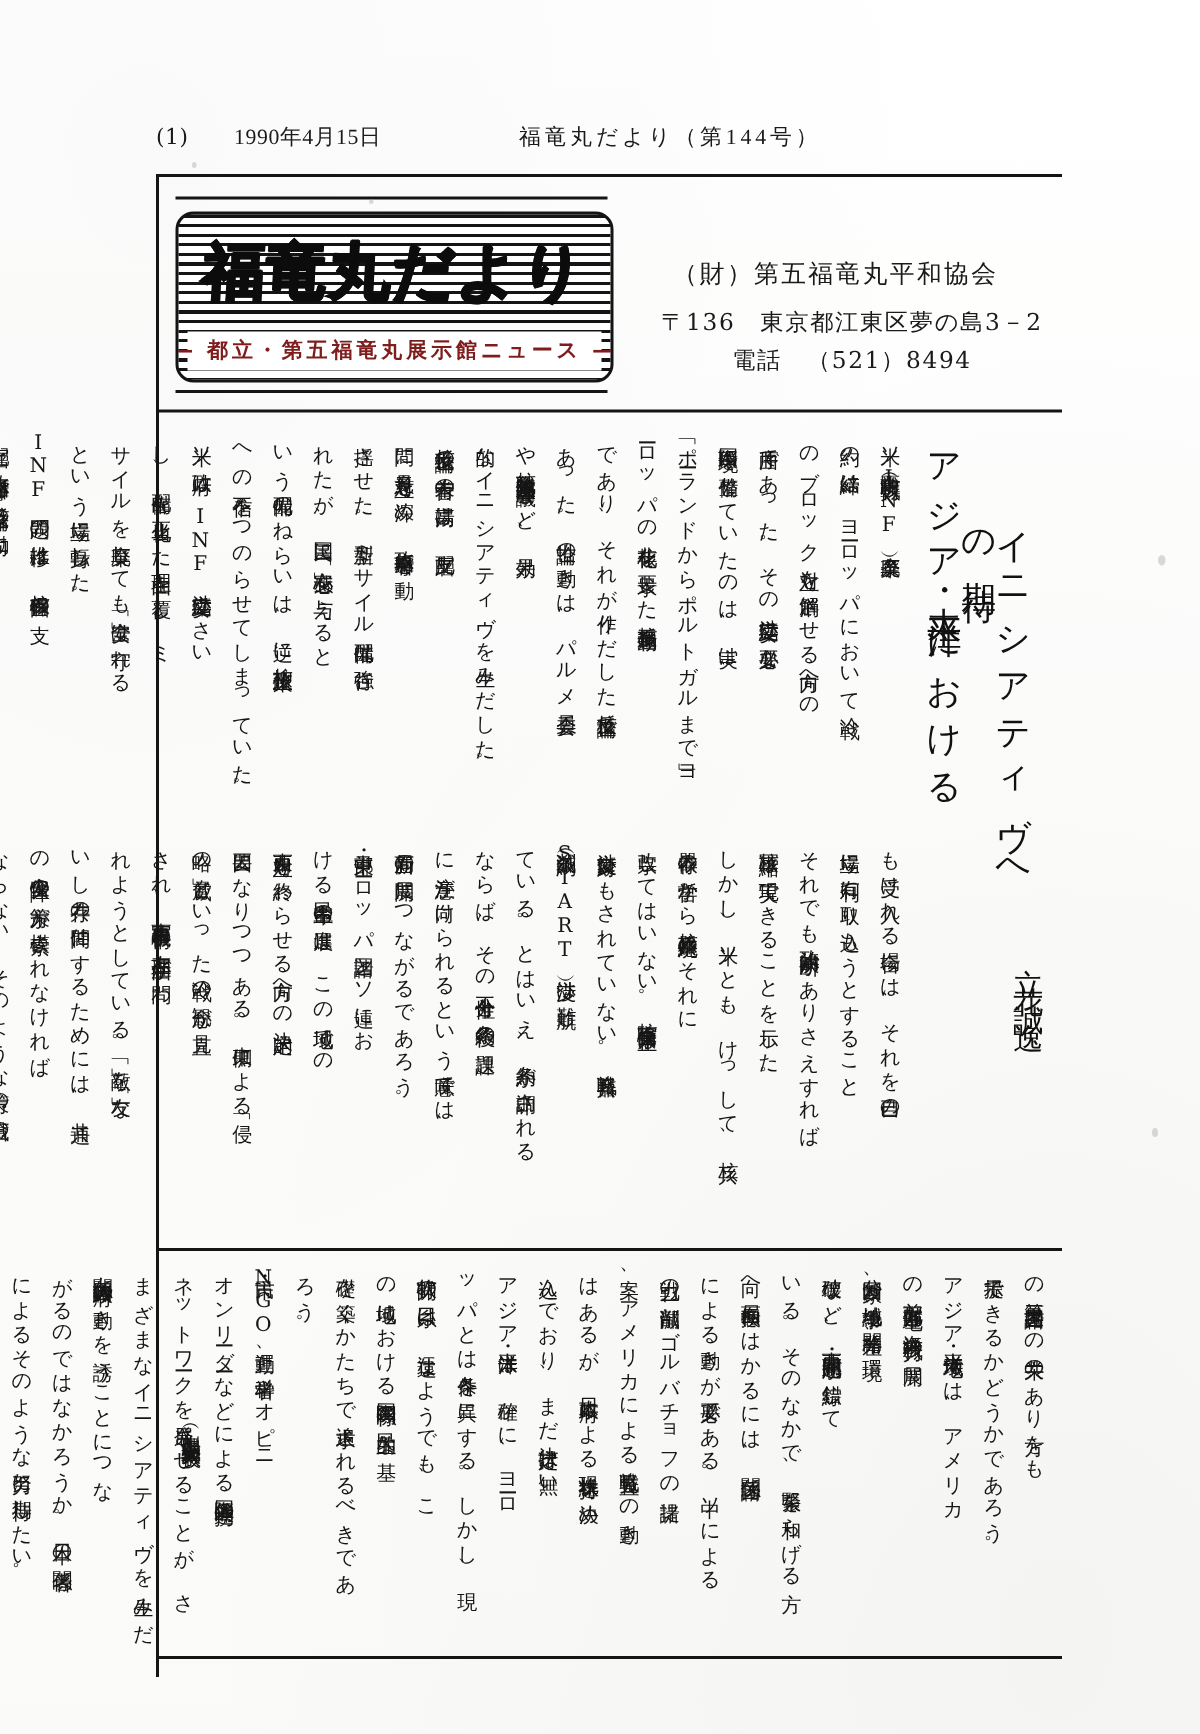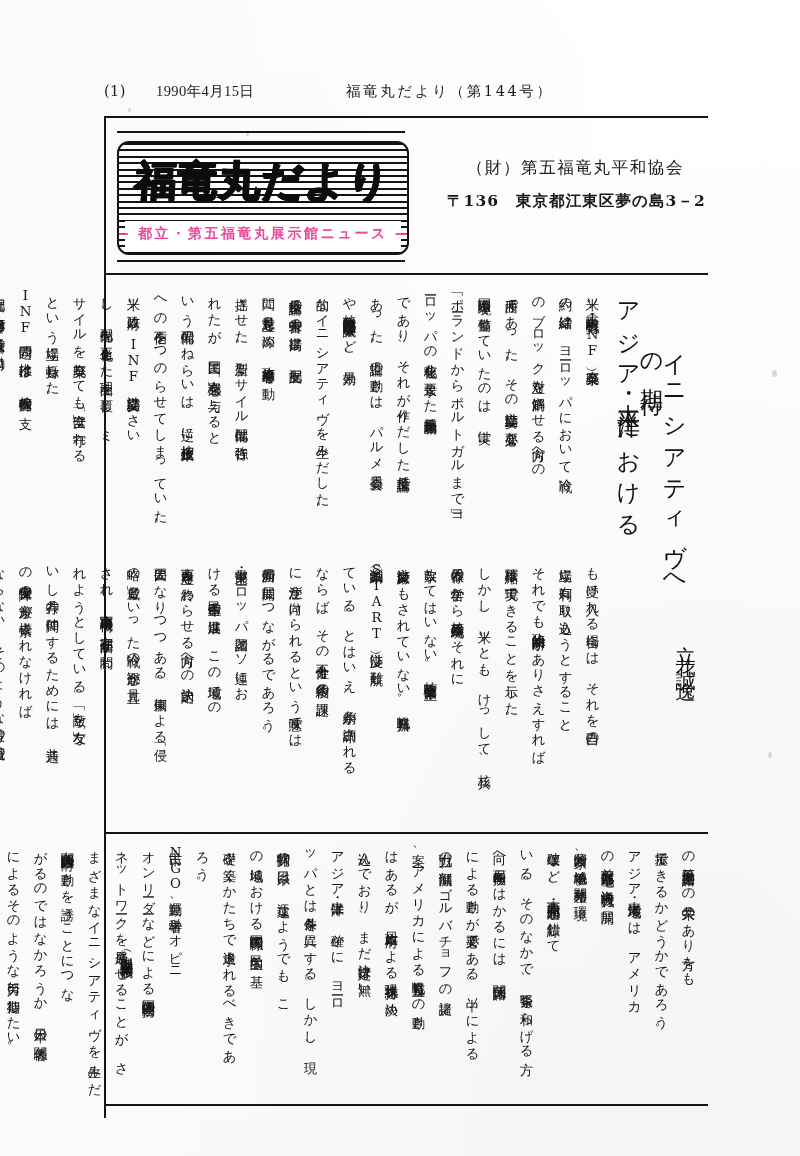--- a/index.html
+++ b/index.html
@@ -44,21 +44,21 @@
     width: 600px;
     height: 24px;
     display: flex;
     align-items: baseline;
     font-size: 14.5px;
     letter-spacing: 0.4px;
     white-space: nowrap;
   }
   #masthead-line .folio { width: 52px; }
   #masthead-line .issue-date { width: 190px; font-family: Liberation Serif, serif; }
-  #masthead-line .paper-name { letter-spacing: 2.6px; }
+  #masthead-line .paper-name { letter-spacing: 2.6px; font-family: Liberation Serif, serif; }
 
   
   .rule-h {
     position: absolute;
     background: #151515;
   }
   .rule-v {
     position: absolute;
     background: #151515;
   }
@@ -109,43 +109,43 @@
     background: #ffffff;
     display: flex;
     align-items: center;
     justify-content: center;
   }
   #nameplate-sub {
     font-family: "DejaVu Sans", "Liberation Sans", sans-serif;
     font-weight: 700;
     font-size: 14px;
     letter-spacing: 2.6px;
-    color: #ec4899;
+    color: #7f1d1d;
     white-space: nowrap;
   }
 
   
   #publisher {
     position: absolute;
     left: 430px;
-    top: 155px;
+    top: 170px;
     width: 280px;
-    text-align: right;
+    text-align: center;
     font-size: 15.5px;
     line-height: 1.62;
     letter-spacing: 1.1px;
     white-space: nowrap;
   }
   #publisher .org {
     font-size: 16.5px;
     letter-spacing: 1.6px;
     margin-bottom: 6px;
     padding-right: 26px;
   }
-  #publisher .addr-1 { padding-right: 4px; font-weight: bold; }
+  #publisher .addr-1 { padding-right: 4px; }
   #publisher .addr-2 { padding-right: 4px; }
   #publisher .tel    { padding-right: 4px; }
 
   #headline {
     position: absolute;
     right: 96px;
     top: 286px;
     height: 330px;
     display: flex;
     flex-direction: row;
@@ -263,20 +263,21 @@
   <div id="nameplate">
     <div id="nameplate-title">福竜丸だより</div>
     <div id="nameplate-sub-wrap">
       <div id="nameplate-sub">― 都立・第五福竜丸展示館ニュース ―</div>
     </div>
   </div>
 
   <div id="publisher">
     <div class="org">（財）第五福竜丸平和協会</div>
     <div class="addr-1">〒136　東京都江東区夢の島3－2</div>
+    <div class="tel">電話　（521）8494</div>
   </div>
 
   <div id="headline">
     <div class="hl-line l1">アジア・太平洋における</div>
     <div class="hl-line l2">イニシアティヴへの期待</div>
   </div>
 
   <div id="byline">立花誠逸</div>
 
   <div class="colblock" id="block-upper-a">

